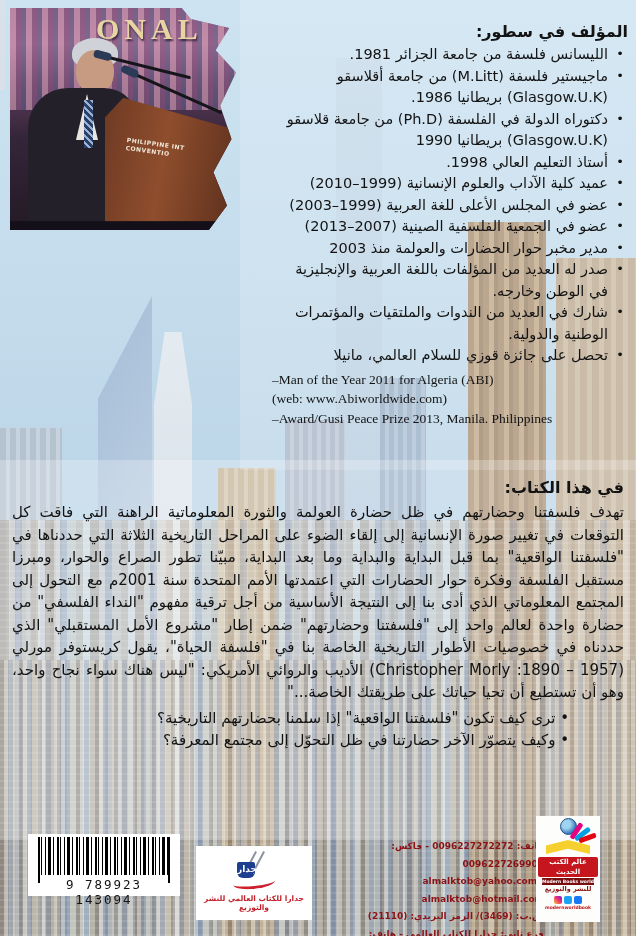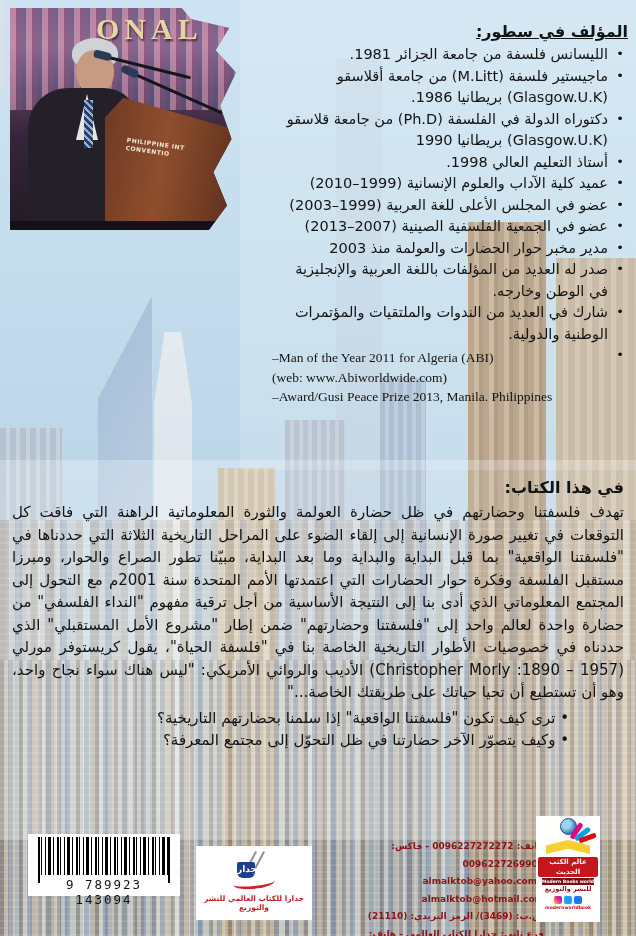--- a/index.html
+++ b/index.html
@@ -48,21 +48,21 @@
   .ph-mic2::before{content:"";position:absolute;left:-14px;top:-3px;width:18px;height:8px;border-radius:4px;background:#2a3a57;}
   .ph-podium{position:absolute;right:0;bottom:8px;width:58%;height:56%;
     background:linear-gradient(100deg,#6e3a24 0%,#8f4e2d 45%,#5c2f1d 100%);
     clip-path:polygon(14% 0,100% 26%,100% 100%,0 100%,0 16%);}
   .ph-podium-text{position:absolute;left:16%;top:34%;color:#f2e9da;font-size:6px;line-height:8px;
     letter-spacing:.5px;transform:rotate(8deg);font-weight:bold;}
   .ph-caption{position:absolute;left:0;right:0;bottom:0;height:9px;background:rgba(18,14,24,.85);}
 
   
   .author-col{position:absolute;top:22px;left:272px;width:356px;direction:rtl;text-align:right;}
-  .author-title{font-size:16px;font-weight:bold;margin:0 0 3px 0;text-decoration:underline;}
+  .author-title{font-size:16px;font-weight:bold;margin:0 0 3px 0;}
   ul.bullets{list-style:none;margin:0;padding:0;font-size:14.5px;line-height:21.5px;}
   ul.bullets li{position:relative;padding-right:20px;margin:0;}
   ul.bullets .dot{position:absolute;right:4px;top:-1px;font-size:13px;}
   .english-lines{direction:ltr;text-align:left;font-family:"Liberation Serif",serif;font-size:13.5px;line-height:19.5px;margin-top:3px;}
 
   
   .book-sec{position:absolute;top:478px;left:12px;width:612px;direction:rtl;}
   .book-title{text-align:right;font-size:16px;font-weight:bold;margin:0 0 4px 0;}
   .book-paragraph{font-size:15px;line-height:22.5px;text-align:justify;margin:0;}
   .questions{margin:3px 55px 0 0;font-size:15px;line-height:22.5px;}
@@ -198,20 +198,21 @@
           <span>صدر له العديد من المؤلفات باللغة العربية والإنجليزية في الوطن وخارجه.</span>
         </li>
 
         <li>
           <span class="dot">•</span>
           <span>شارك في العديد من الندوات والملتقيات والمؤتمرات الوطنية والدولية.</span>
         </li>
 
         <li>
           <span class="dot">•</span>
+          <span>تحصل على جائزة قوزي للسلام العالمي، مانيلا</span>
         </li>
       </ul>
     <div class="english-lines">
 
         <div>–Man of the Year 2011 for Algeria (ABI)</div>
 
         <div>(web: www.Abiworldwide.com)</div>
 
         <div>–Award/Gusi Peace Prize 2013, Manila. Philippines</div>
       </div>

